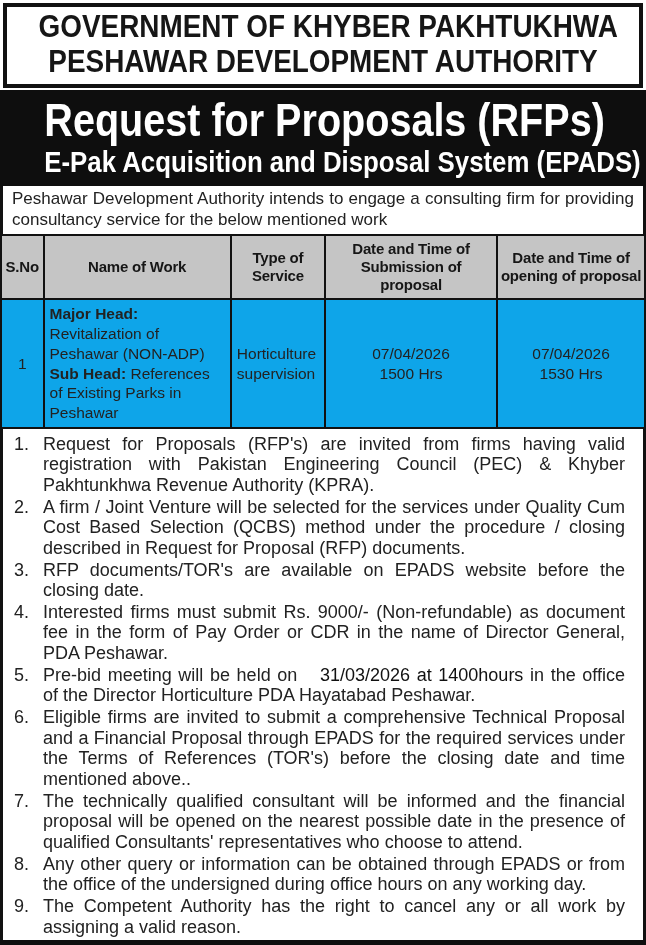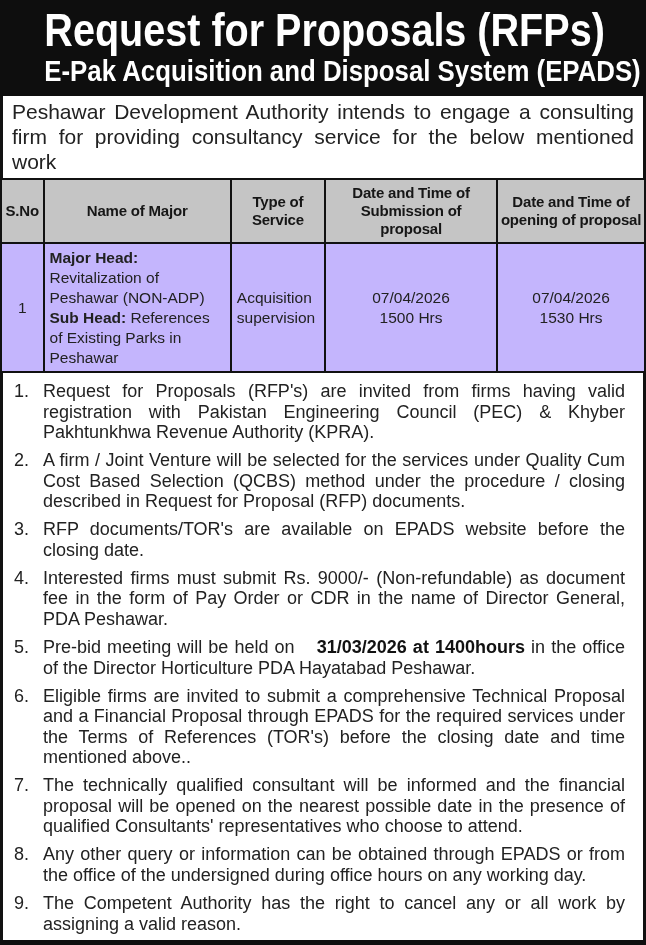--- a/index.html
+++ b/index.html
@@ -25,93 +25,97 @@
     font-weight:bold; font-size:46px; line-height:1.05; white-space:nowrap;
     transform:scaleX(0.86); transform-origin:50% 50%;
   }
   .banner-subtitle {
     font-weight:bold; font-size:30px; line-height:1.15; white-space:nowrap;
     transform:scaleX(0.86); transform-origin:50% 50%;
   }
   
   .intro {
     border-left:3px solid #111; border-right:3px solid #111;
-    padding:3px 9px 4px 9px; font-size:21px; line-height:1.2;
+    padding:3px 9px 4px 9px; font-size:17px; line-height:1.2;
     text-align:justify; color:#222;
   }
   
   table.work {
     width:646px; border-collapse:collapse; table-layout:fixed;
   }
   table.work th, table.work td {
     border:2.5px solid #111; vertical-align:middle;
   }
   table.work th {
     background:#c5c5c5; font-weight:bold; font-size:15px; line-height:1.2;
     text-align:center; padding:4px 2px; letter-spacing:-0.2px; color:#161616;
   }
-  table.work td { background:#c4b5fd; font-size:15.5px; line-height:1.28; padding:4px 5px; color:#222; }
+  table.work td { background:#0ea5e9; font-size:15.5px; line-height:1.28; padding:4px 5px; color:#222; }
   td.c { text-align:center; }
   .col-sno{width:42px} .col-name{width:185px} .col-serv{width:93px} .col-sub{width:170px} .col-open{width:146px}
   
   .terms-band {
     background:#0e0e0e; color:#fff; text-align:center;
     font-weight:bold; font-size:18px; line-height:22px; height:22px;
     letter-spacing:0.2px;
   }
   
   .terms-list {
     flex:1; border-left:3px solid #111; border-right:3px solid #111;
     padding:4px 0 2px 0; display:flex; flex-direction:column; justify-content:space-around;
   }
   .term { display:flex; font-size:18px; line-height:1.14; color:#222; }
   .term-num { flex:none; width:40px; padding-left:11px; }
   .term-text { flex:1; text-align:justify; padding-right:18px; }
-  .term-text b { font-weight:bold; color:#111;margin-left:16px; }
+  .term-text b { font-weight:normal; color:#111;margin-left:16px; }
   .bottom-bar { height:5px; background:#0e0e0e; }
 </style>
 </head>
 <body>
 
 <div class="ad">
 
+  <div class="header-box">
+    <div class="header-line">GOVERNMENT OF KHYBER PAKHTUKHWA</div>
+    <div class="header-line">PESHAWAR DEVELOPMENT AUTHORITY</div>
+  </div>
 
   <div class="banner">
     <div class="banner-title">Request for Proposals (RFPs)</div>
     <div class="banner-subtitle">E-Pak Acquisition and Disposal System (EPADS)</div>
   </div>
 
   <div class="intro">Peshawar Development Authority intends to engage a consulting firm for providing consultancy service for the below mentioned work</div>
 
   <table class="work">
     <colgroup>
       <col class="col-sno">
         <col class="col-name">
         <col class="col-serv">
         <col class="col-sub">
         <col class="col-open">
     </colgroup>
     <thead>
       <tr>
         <th>S.No</th>
-        <th>Name of Major</th>
+        <th>Name of Work</th>
         <th>Type of Service</th>
         <th>Date and Time of Submission of proposal</th>
         <th>Date and Time of opening of proposal</th>
       </tr>
     </thead>
     <tbody>
       <tr>
         <td class="c">1</td>
         <td>
           <b>Major Head:</b><span> Revitalization of Peshawar (NON-ADP)</span>
           <br>
           <b>Sub Head:</b><span> References of Existing Parks in Peshawar</span>
         </td>
-        <td>Acquisition supervision</td>
+        <td>Horticulture supervision</td>
         <td class="c">
           <div>07/04/2026</div>
           <div>1500 Hrs</div>
         </td>
         <td class="c">
           <div>07/04/2026</div>
           <div>1530 Hrs</div>
         </td>
       </tr>
     </tbody>

